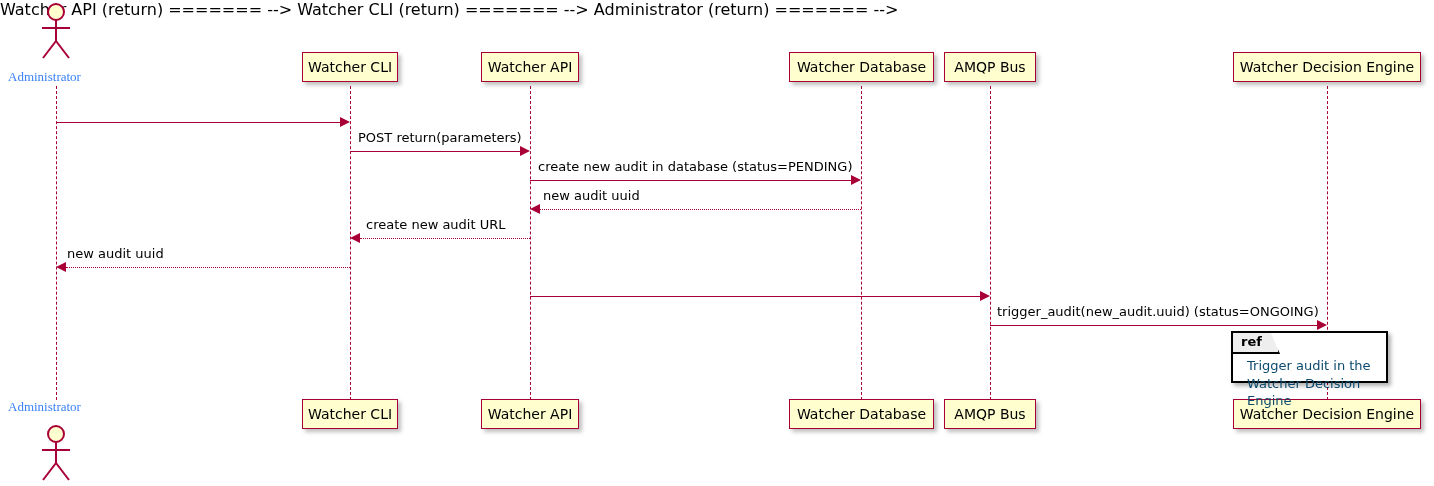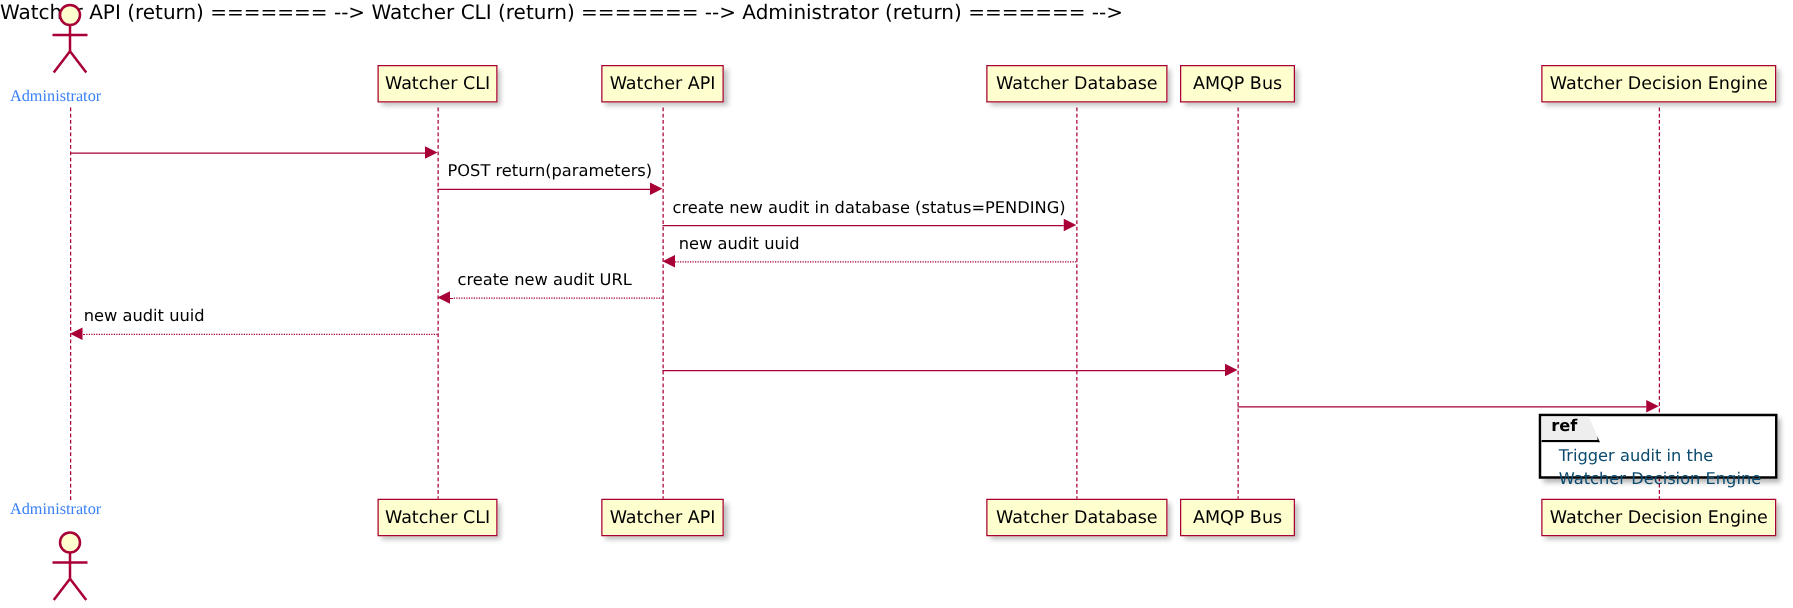--- a/index.html
+++ b/index.html
@@ -191,23 +191,24 @@
   <div class="arrowhead left" style="left:56px; top:262px;"></div>
   <div class="msg-label" style="left:67px; top:246px;">new audit uuid</div>
 
   
   <div class="msg-line" style="left:530px; top:296px; width:450px;"></div>
   <div class="arrowhead right" style="left:980px; top:291px;"></div>
 
   
   <div class="msg-line" style="left:990px; top:325px; width:327px;"></div>
   <div class="arrowhead right" style="left:1317px; top:320px;"></div>
-
-  
-  <div class="ref-box" style="left:1231px; top:331px; width:191px; height:52px;">
+  <div class="msg-label" style="left:997px; top:304px;">trigger_audit(new_audit.uuid) (status=ONGOING)</div>
+
+  
+  <div class="ref-box" style="left:1231px; top:331px; width:157px; height:52px;">
     <div class="ref-tab">ref</div>
     <div class="ref-body">Trigger audit in the
 Watcher Decision Engine</div>
   </div>
 
   
   <div class="participant" style="left:302px; top:399px; width:96px;">
     <span>Watcher CLI</span>
   </div>
   <div class="participant" style="left:481px; top:399px; width:98px;">

